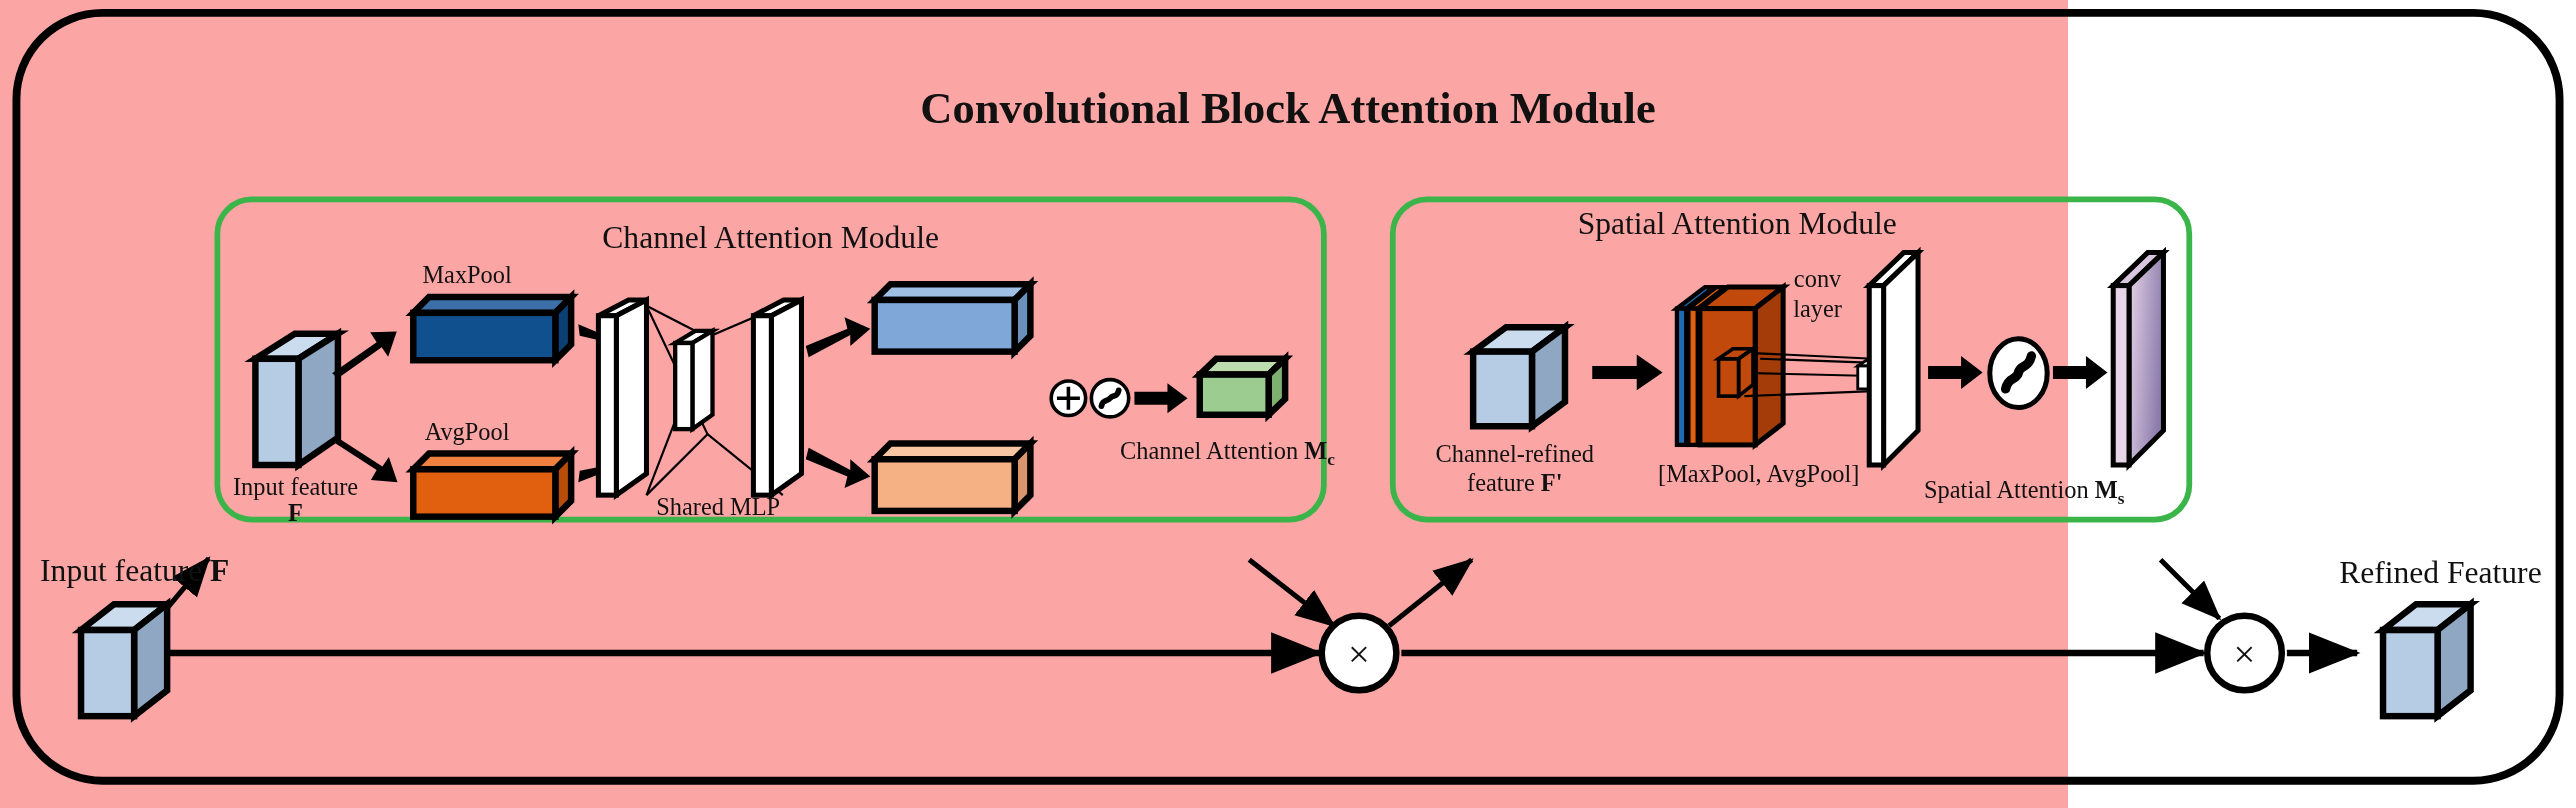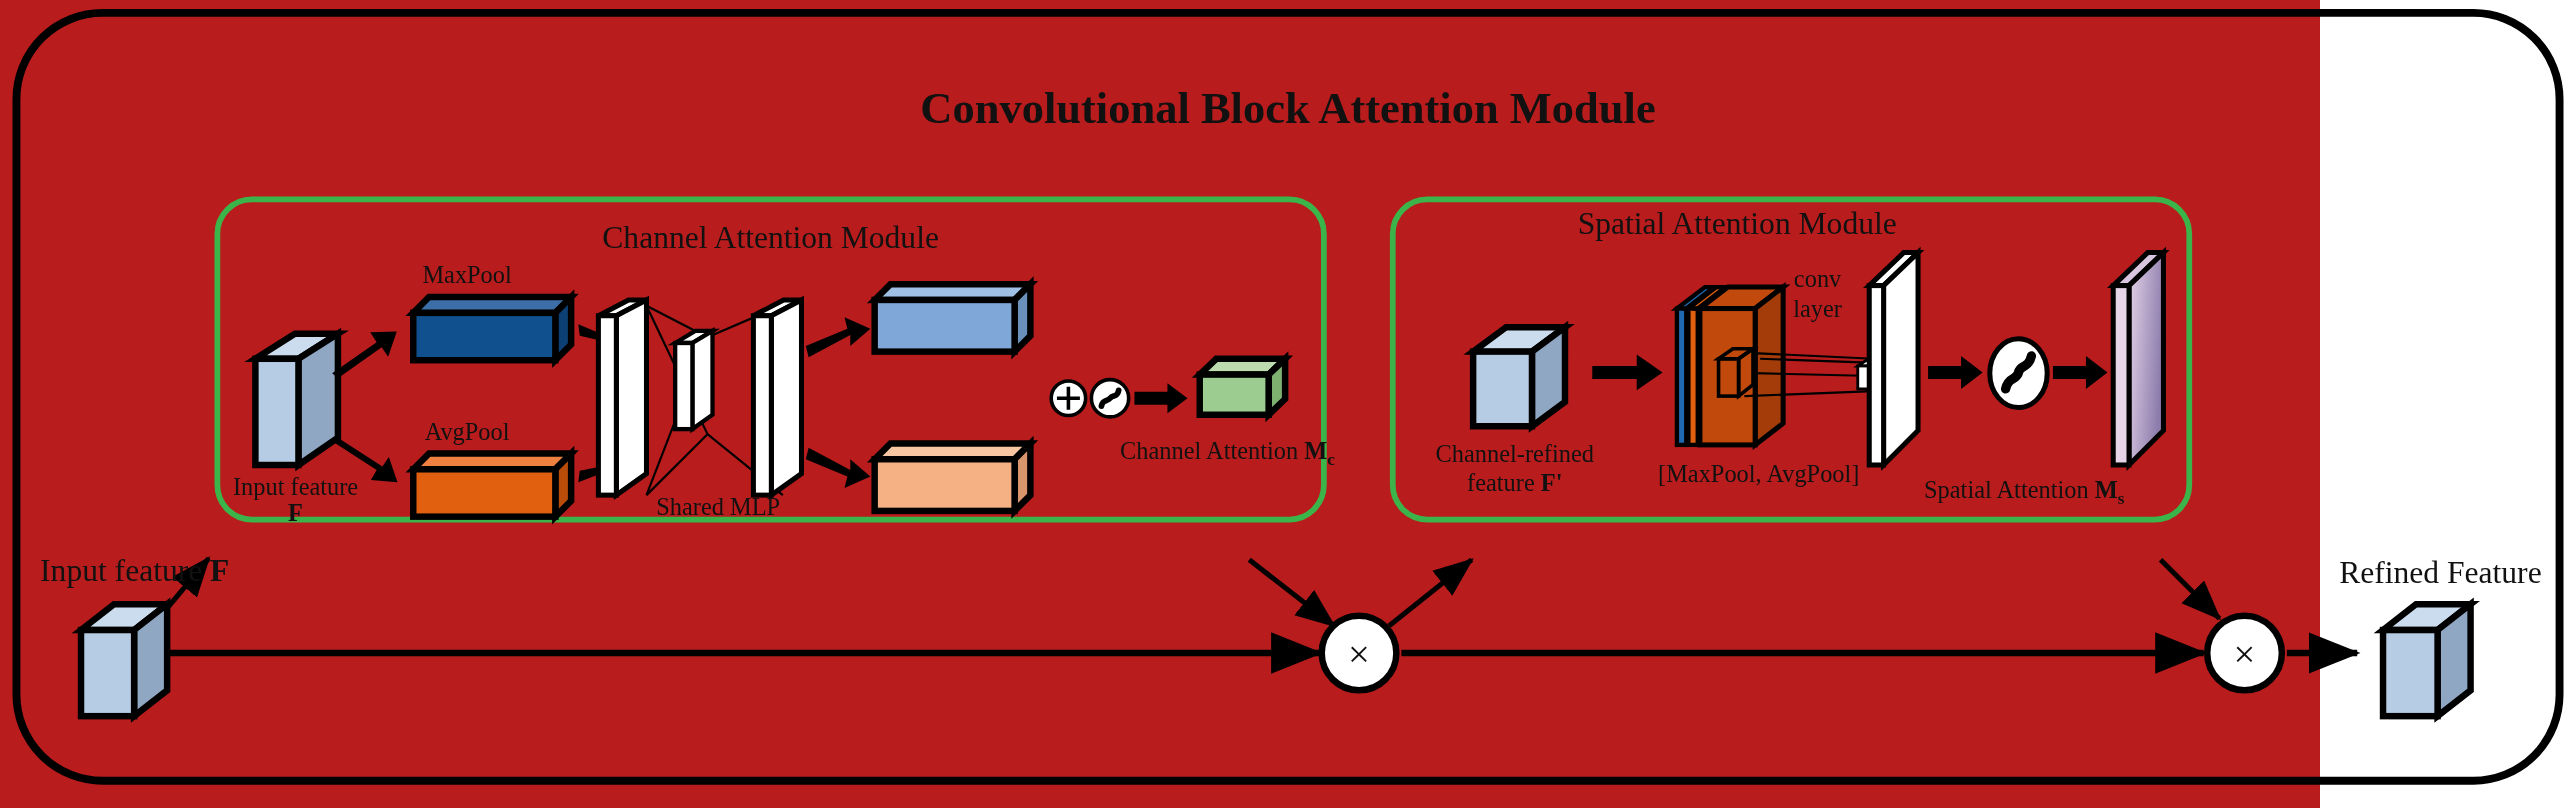--- a/index.html
+++ b/index.html
@@ -1,18 +1,18 @@
 <!DOCTYPE html>
 <html style="font-size:11.5px"><head>
 <meta charset="utf-8">
 <style>
   html,body{margin:0;padding:0;background:#ffffff;}
   body{width:2576px;height:808px;overflow:hidden;
        font-family:"Liberation Serif","DejaVu Serif",serif;}
-  #stage{position:relative;width:2320px;height:808px;background:#b91c1c;}
+  #stage{position:relative;width:2068px;height:808px;background:#fca5a5;}
   svg{display:block;}
   .txt{font-family:"Liberation Serif","DejaVu Serif",serif;fill:#111;}
   .bold{font-weight:bold;}
 </style>
 </head>
 <body>
 
 <div id="stage">
 <svg width="2576" height="808" viewBox="0 0 3588 1126" xmlns="http://www.w3.org/2000/svg">
 

